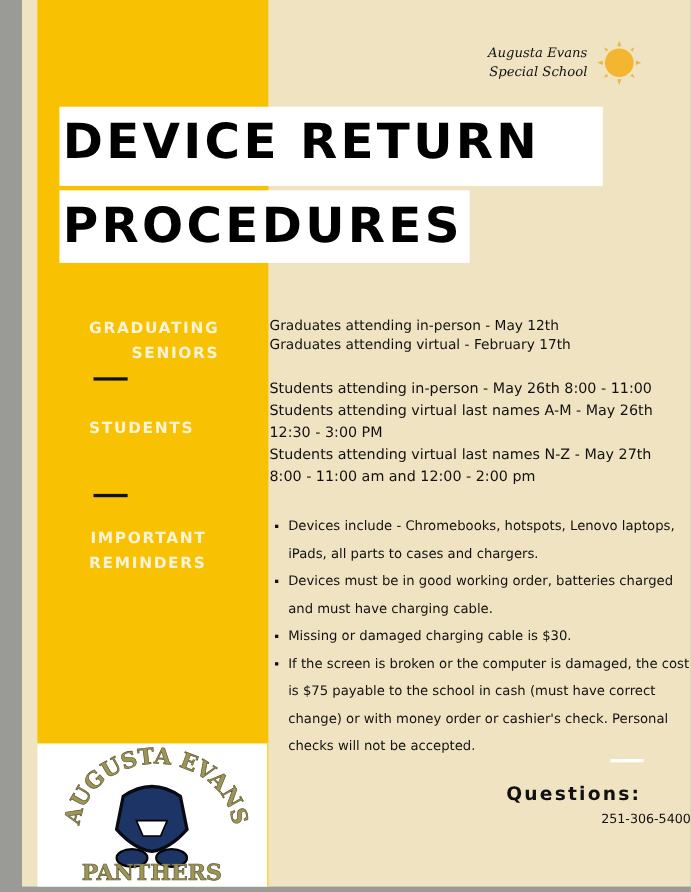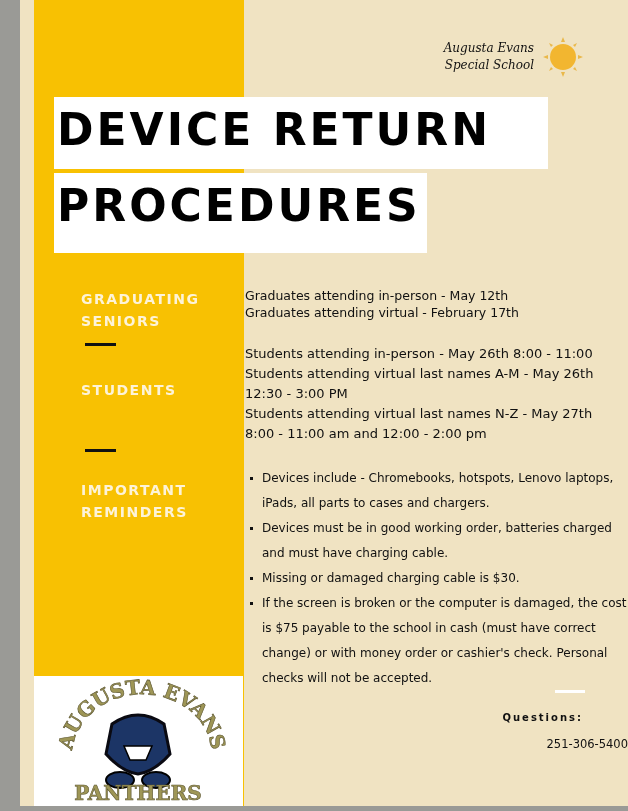--- a/index.html
+++ b/index.html
@@ -4,29 +4,29 @@
 <style>
   html,body{margin:0;padding:0;}
   body{width:628px;height:811px;position:relative;overflow:hidden;background:#9a9a96;font-family:"Liberation Sans",sans-serif;}
   .page{position:absolute;left:20px;top:0;width:626px;height:806px;background:#f0e3c2;}
   .yellow{position:absolute;left:14px;top:0;width:210px;height:676px;background:#f8c102;}
   .logo-box{position:absolute;left:14px;top:676px;width:209px;height:130px;background:#ffffff;border-right:1px solid #f8c102;}
   .school{position:absolute;right:112px;top:40px;text-align:right;font-family:"DejaVu Serif",serif;font-style:italic;font-size:12px;line-height:17px;color:#111;}
   .sun{position:absolute;left:522px;top:36px;width:42px;height:42px;}
   .title-line{position:absolute;background:#fff;font-family:"DejaVu Sans",sans-serif;font-weight:bold;color:#000;font-size:44px;letter-spacing:3px;line-height:66px;padding-left:3px;}
   .t1{left:34px;top:97px;width:491px;height:72px;}
-  .t2{left:34px;top:173px;width:370px;height:80px;}
-  .side-head{position:absolute;left:61px;color:#fdf3d8;font-family:"DejaVu Sans",sans-serif;font-weight:bold;font-size:14px;letter-spacing:1.5px;line-height:22px;}
+  .t2{left:34px;top:173px;width:370px;height:66px;}
+  .side-head{position:absolute;left:61px;color:#fdf3d8;font-family:"DejaVu Sans",sans-serif;font-weight:bold;font-size:14px;letter-spacing:1.5px;line-height:22px;text-align:right;}
   .dash{position:absolute;left:65px;width:31px;height:3px;background:#111;}
   .body-text{position:absolute;left:225px;font-family:"DejaVu Sans",sans-serif;font-size:12.5px;color:#111;line-height:17px;}
   .ul{position:absolute;left:229px;top:466px;width:378px;margin:0;padding:0;list-style:none;font-family:"DejaVu Sans",sans-serif;font-size:12px;color:#111;line-height:25px;}
   .ul li{position:relative;padding-left:13px;}
   .ul li:before{content:"";position:absolute;left:1px;top:11px;width:3px;height:3px;background:#111;}
   .white-dash{position:absolute;left:535px;top:690px;width:30px;height:3px;background:#fff;}
-  .q{position:absolute;right:63px;top:712px;font-family:"DejaVu Sans",sans-serif;font-weight:bold;font-size:10px;letter-spacing:2px;color:#111;}
+  .q{position:absolute;right:63px;top:712px;font-family:"DejaVu Sans",sans-serif;font-weight:bold;font-size:17px;letter-spacing:2px;color:#111;}
   .contact{position:absolute;right:18px;top:736px;text-align:right;font-family:"DejaVu Sans",sans-serif;font-size:11.5px;line-height:16px;color:#111;}
   .contact .n{font-style:italic;}
 </style>
 </head>
 <body>
 
 <div class="page">
   <div class="yellow"></div>
 
   <div class="school">

